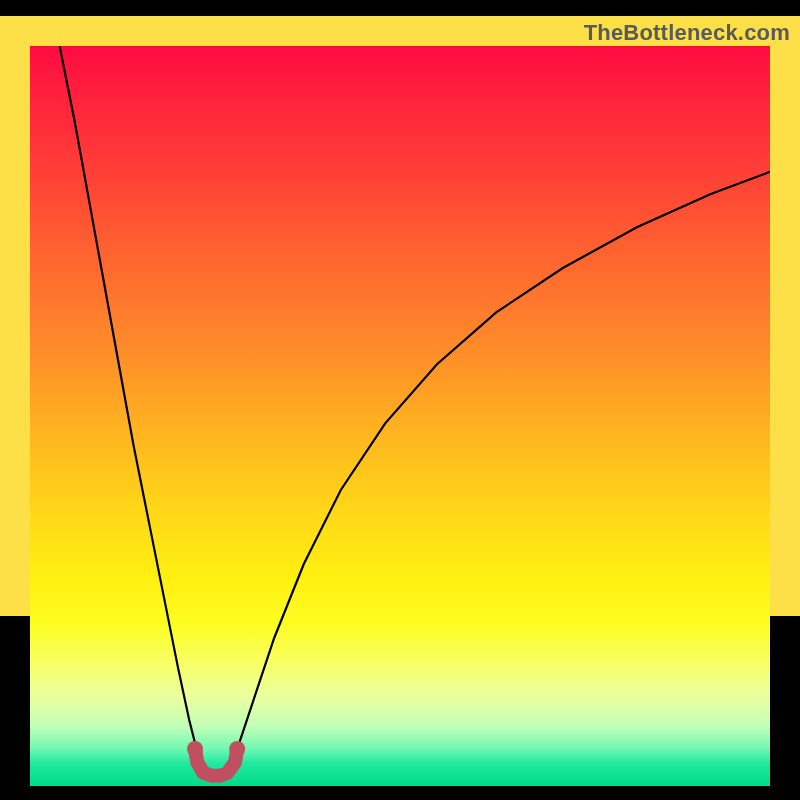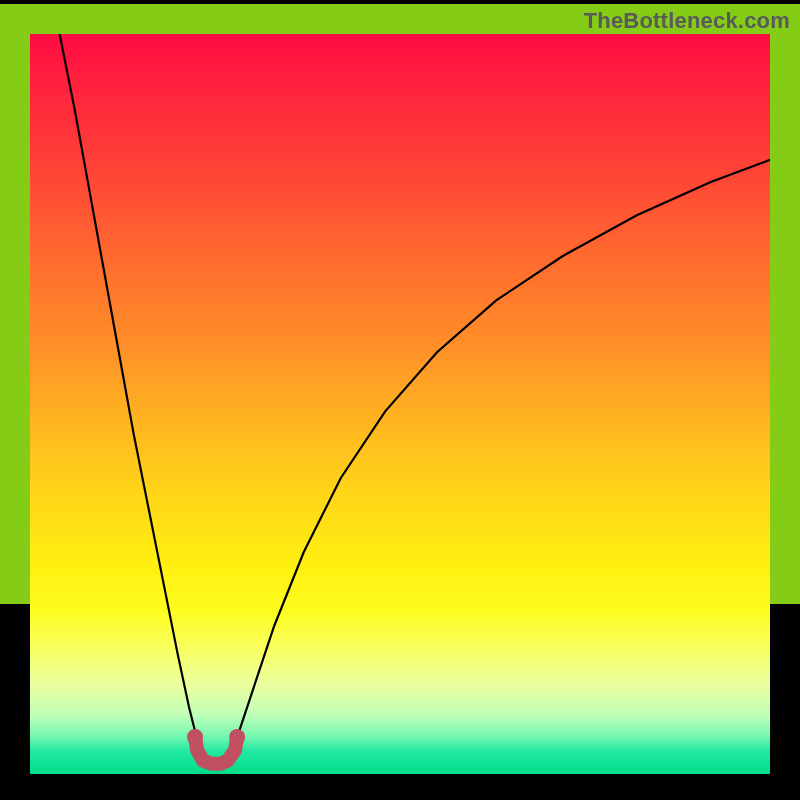--- a/index.html
+++ b/index.html
@@ -6,24 +6,24 @@
     margin: 0;
     padding: 0;
     width: 800px;
     height: 800px;
     background: #000;
     overflow: hidden;
   }
   .frame {
     position: absolute;
     left: 0;
-    top: 4px;
+    top: 16px;
     width: 800px;
     height: 600px;
-    background: #84cc16;
+    background: #fde047;
   }
   .plot {
     position: absolute;
     left: 30px;
     top: 30px;
     width: 740px;
     height: 740px;
     overflow: hidden;
   }
   .gradient {

